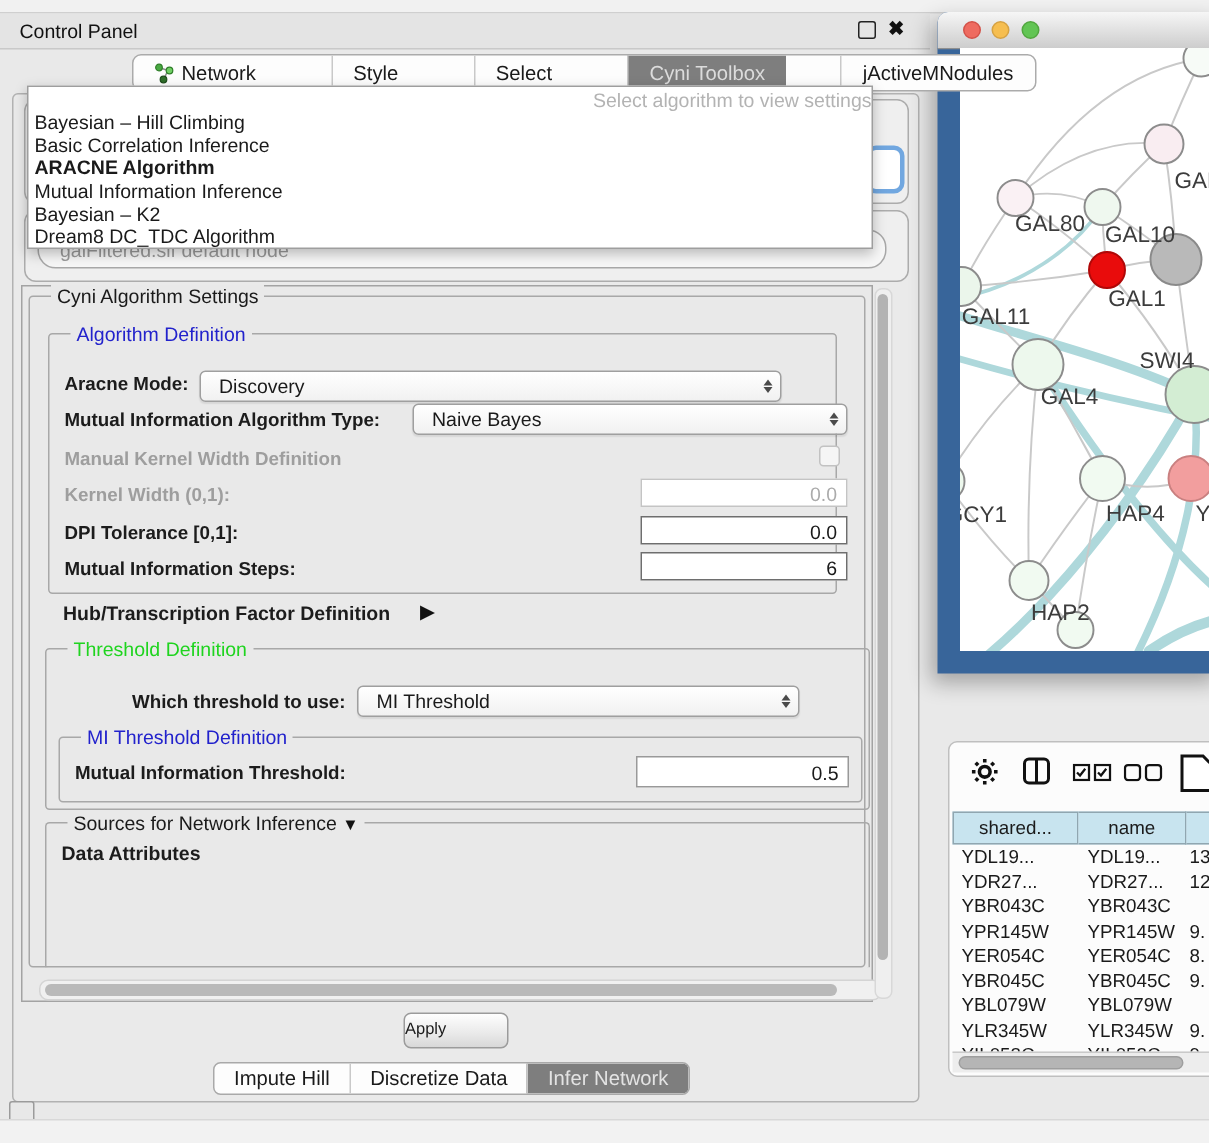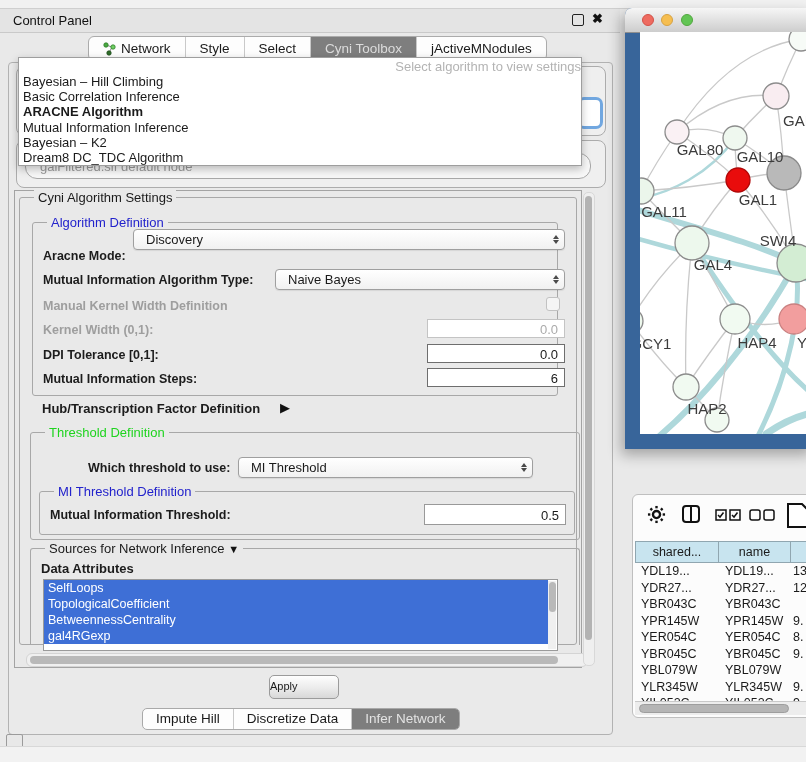--- a/index.html
+++ b/index.html
@@ -8,21 +8,21 @@
   
   .topstrip{position:absolute;left:0;top:0;width:806px;height:8px;background:#F1F1F1;border-bottom:1px solid #CFCFCF;}
   
   .cp-titlebar{position:absolute;left:0;top:9px;width:620px;height:23px;background:#E4E4E4;border-bottom:1px solid #C9C9C9;}
   .cp-title{position:absolute;left:13px;top:4px;font-size:13px;color:#111;}
   .float-btn{position:absolute;left:572px;top:5px;width:10px;height:10px;border:1.6px solid #222;border-radius:2px;}
   .close-btn{position:absolute;left:592px;top:2px;font-size:13px;font-weight:bold;color:#111;}
   
   .cp-body{position:absolute;left:8px;top:62px;width:603px;height:671px;background:#EAEAEA;border:1px solid #B2B2B2;border-radius:4px;}
   
-  .tabbar{position:absolute;left:88px;top:36px;height:23px;display:flex;z-index:10;background:#FDFDFD;border:1px solid #ABABAB;border-radius:6px;overflow:hidden;}
+  .tabbar{position:absolute;left:88px;top:36px;height:23px;display:flex;z-index:10;background:#FDFDFD;border:1px solid #ABABAB;border-radius:6px;overflow:hidden;gap:36px;}
   .tab{display:flex;align-items:center;gap:5px;padding:0 14px;font-size:13.5px;border-left:1px solid #C9C9C9;cursor:default;}
   .tab:first-child{border-left:none;}
   .tab.sel{background:#7E7E7E;color:#DCDCDC;}
   .tab .ticon{display:inline-block;width:13px;height:14px;}
   
   .hpanel{position:absolute;background:#EFEFEF;border:1px solid #ACACAC;border-radius:8px;z-index:2;}
   .hp-a{left:16px;top:66px;width:588px;height:68px;}
   .hp-a .focus-stepper{position:absolute;left:560px;top:30px;width:20px;height:26px;background:#FFF;border:3px solid #71A7E0;border-radius:7px;}
   .hp-b{left:16px;top:140px;width:588px;height:46px;}
   .hp-b .ncombo{position:absolute;left:8px;top:12px;width:566px;height:26px;background:#F7F7F7;border:1px solid #A8A8A8;border-radius:12px;
@@ -157,21 +157,21 @@
 
   <div class="viewport">
 
     <div class="gb" style="left:4px;top:6px;width:556px;height:446px;">
       <span class="legend">Cyni Algorithm Settings</span>
 
       <div class="gb" style="left:12px;top:24px;width:524px;height:172px;">
         <span class="legend leg-blue">Algorithm Definition</span>
 
         <span class="flabel" style="left:10px;top:26px;">Aracne Mode:</span>
-        <span class="combo" style="left:100px;top:6px;width:432px;">
+        <span class="combo" style="left:100px;top:24px;width:388px;">
           <span>Discovery</span>
           <span class="stp">
               <span class="tu"></span>
               <span class="td"></span>
             </span>
         </span>
 
         <span class="flabel" style="left:10px;top:50px;">Mutual Information Algorithm Type:</span>
         <span class="combo" style="left:242px;top:46px;width:290px;">
           <span>Naive Bayes</span>
@@ -216,29 +216,20 @@
         </div>
       </div>
 
       <div class="gb" style="left:10px;top:350px;width:548px;height:96px;border-bottom:none;border-bottom-left-radius:0;border-bottom-right-radius:0;">
         <span class="legend">
           <span>Sources for Network Inference</span>
           <span class="arrow-d">▼</span>
         </span>
         <span class="flabel" style="left:10px;top:12px;font-size:13px;">Data Attributes</span>
 
-        <div class="attr-list" style="left:12px;top:30px;width:513px;height:70px;">
-          <div class="attr-item">SelfLoops</div>
-          <div class="attr-item">TopologicalCoefficient</div>
-          <div class="attr-item">BetweennessCentrality</div>
-          <div class="attr-item">gal4RGexp</div>
-          <div class="list-scroll">
-              <span class="thumb"></span>
-            </div>
-        </div>
       </div>
 
       <div class="hscroll" style="left:6px;top:455px;">
           <span class="thumb"></span>
         </div>
     </div>
   </div>
 
   <div class="vscroll">
       <span class="thumb"></span>

